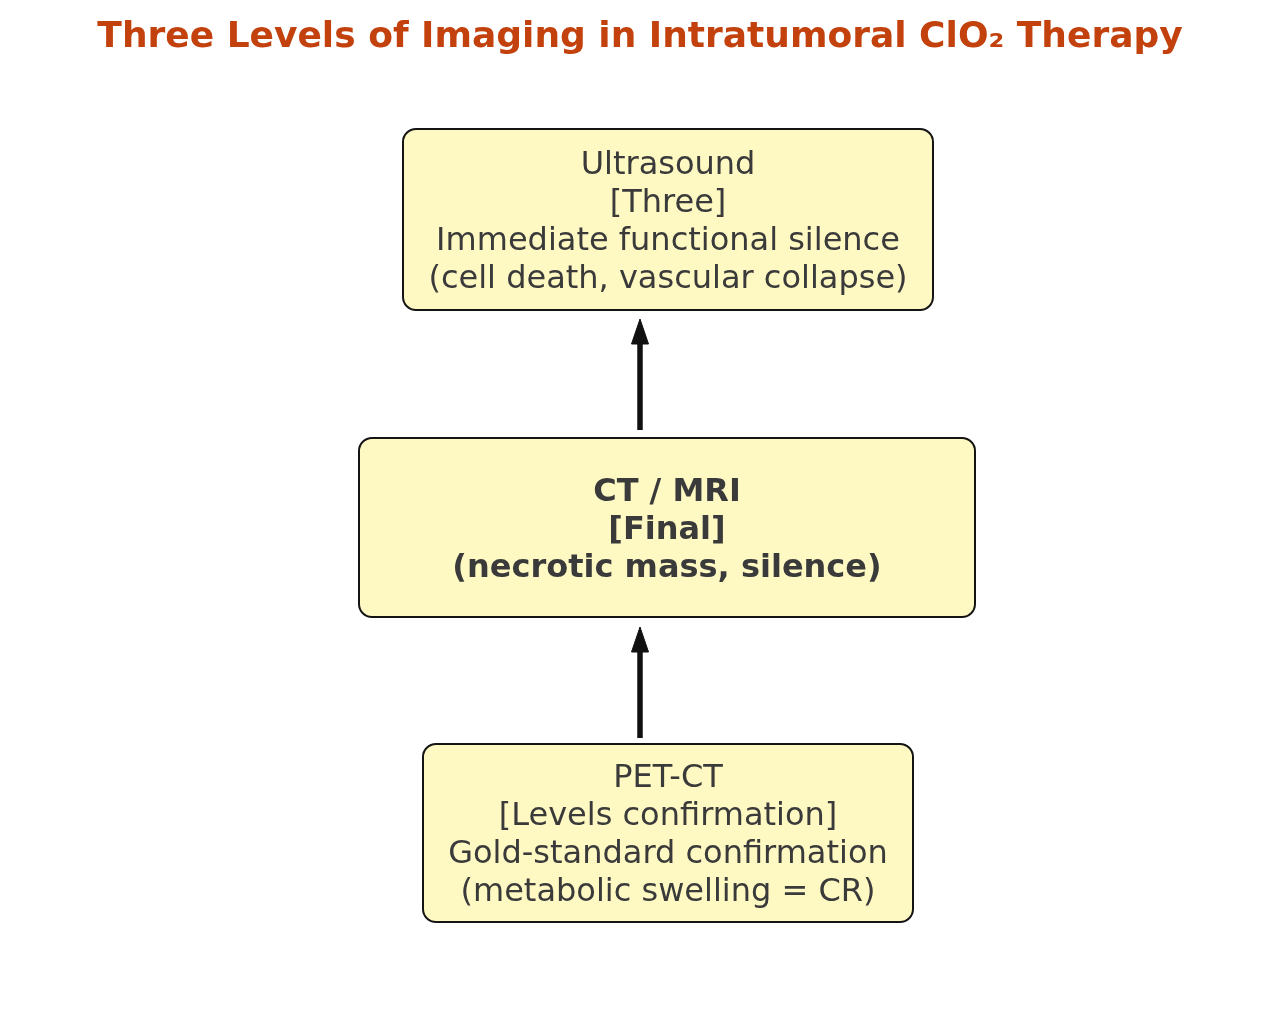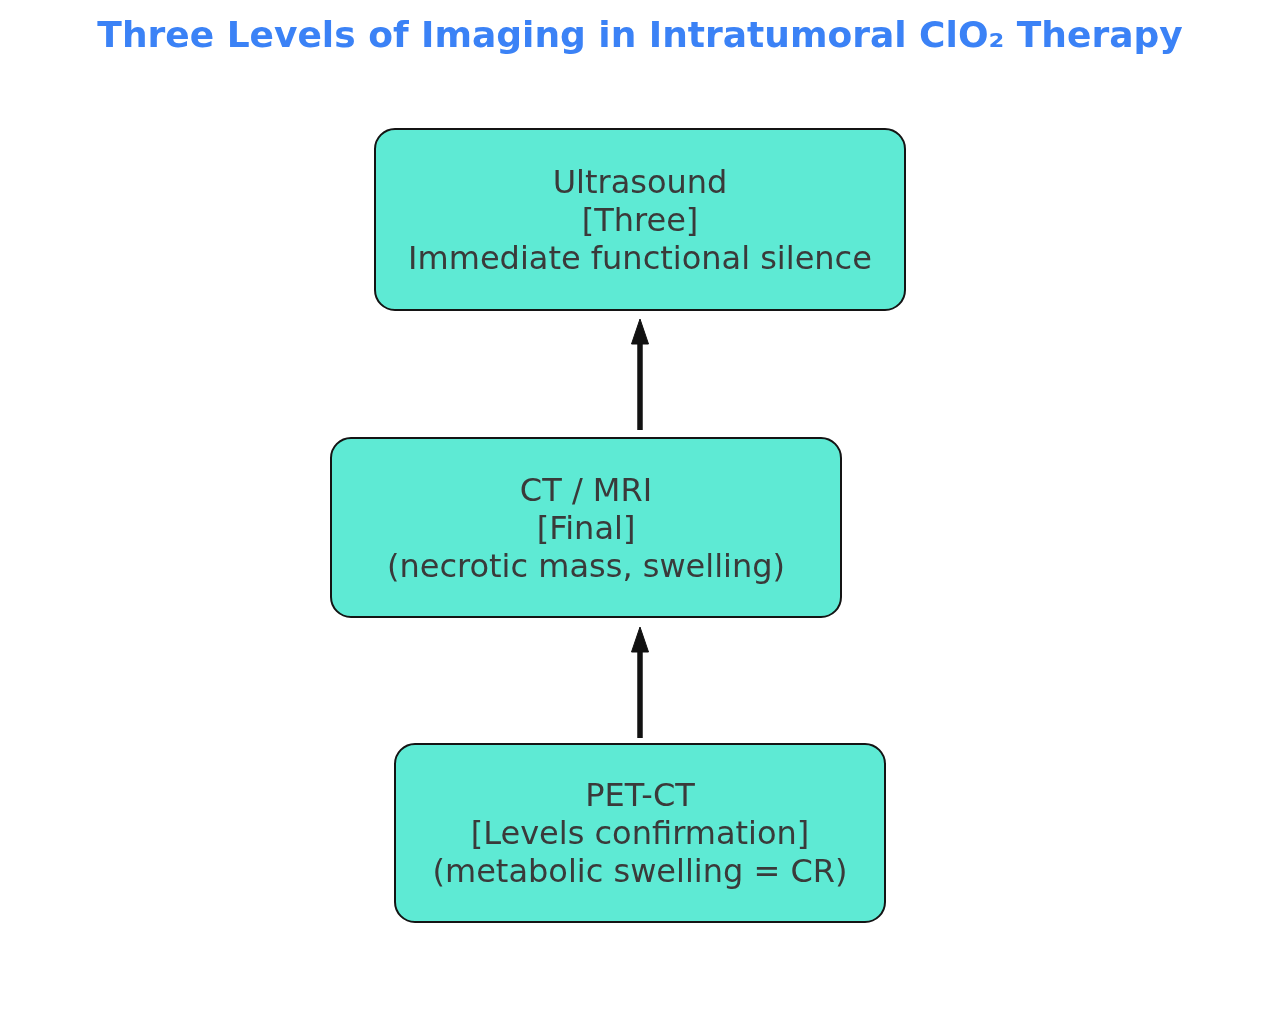--- a/index.html
+++ b/index.html
@@ -18,40 +18,41 @@
   .diagram-title {
     position: absolute;
     left: 0;
     right: 0;
     top: 13px;
     margin: 0;
     text-align: center;
     font-size: 36px;
     line-height: 44px;
     font-weight: bold;
-    color: #3b82f6;
+    color: #c2410c;
   }
   .level-box {
     position: absolute;
     box-sizing: border-box;
-    background: #5eead4;
+    background: #fef9c3;
     border: 2.5px solid #141414;
-    border-radius: 21px;
+    border-radius: 14px;
     display: flex;
     flex-direction: column;
     justify-content: center;
     align-items: center;
     text-align: center;
     color: #3a3a3a;
     font-size: 32px;
     line-height: 38px;
     white-space: nowrap;
+    margin-left: 28px;
   }
   .box-ultrasound { left: 374px; top: 128px; width: 532px; height: 183px; }
-  .box-ct-mri    { left: 330px; top: 437px; width: 512px; height: 181px; }
+  .box-ct-mri    { left: 330px; top: 437px; width: 618px; height: 181px; font-weight: bold; }
   .box-pet-ct    { left: 394px; top: 743px; width: 492px; height: 180px; }
   .up-arrow {
     position: absolute;
     left: 620px;
     width: 40px;
     height: 120px;
   }
   .arrow-1 { top: 314px; }
   .arrow-2 { top: 622px; }
   .up-arrow svg { display: block; width: 40px; height: 120px; }
@@ -62,41 +63,43 @@
 <body>
 
 <div class="canvas">
 
   <h1 class="diagram-title">Three Levels of Imaging in Intratumoral ClO₂ Therapy</h1>
 
   <div class="level-box box-ultrasound">
     <div>Ultrasound</div>
     <div>[Three]</div>
     <div>Immediate functional silence</div>
+    <div>(cell death, vascular collapse)</div>
   </div>
 
   <div class="up-arrow arrow-1">
     <svg viewBox="0 0 40 120" xmlns="http://www.w3.org/2000/svg" aria-hidden="true">
       <line x1="20" y1="116" x2="20" y2="26"></line>
       <polygon points="20,5 11.5,30 28.5,30"></polygon>
     </svg>
   </div>
 
   <div class="level-box box-ct-mri">
     <div>CT / MRI</div>
     <div>[Final]</div>
-    <div>(necrotic mass, swelling)</div>
+    <div>(necrotic mass, silence)</div>
   </div>
 
   <div class="up-arrow arrow-2">
     <svg viewBox="0 0 40 120" xmlns="http://www.w3.org/2000/svg" aria-hidden="true">
       <line x1="20" y1="116" x2="20" y2="26"></line>
       <polygon points="20,5 11.5,30 28.5,30"></polygon>
     </svg>
   </div>
 
   <div class="level-box box-pet-ct">
     <div>PET-CT</div>
     <div>[Levels confirmation]</div>
+    <div>Gold-standard confirmation</div>
     <div>(metabolic swelling = CR)</div>
   </div>
 
 </div>
 
 </body></html>

